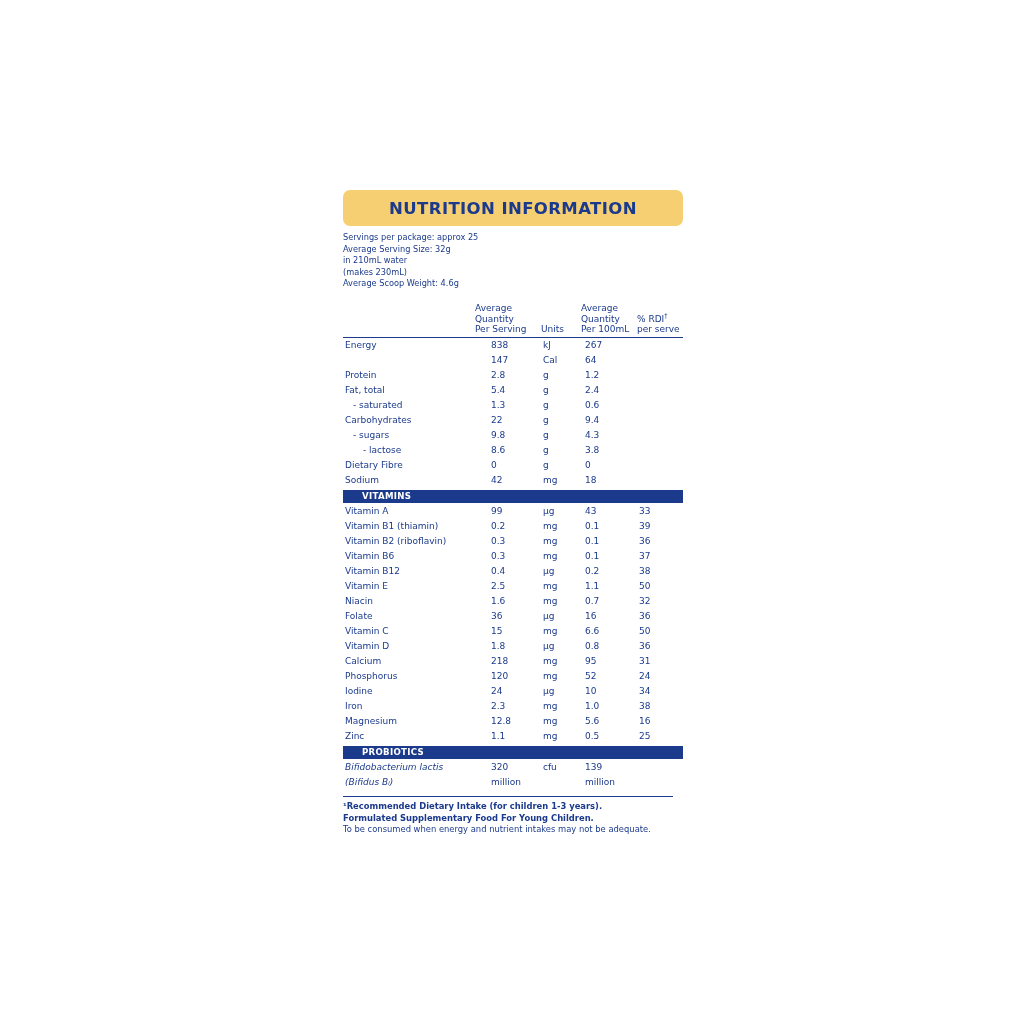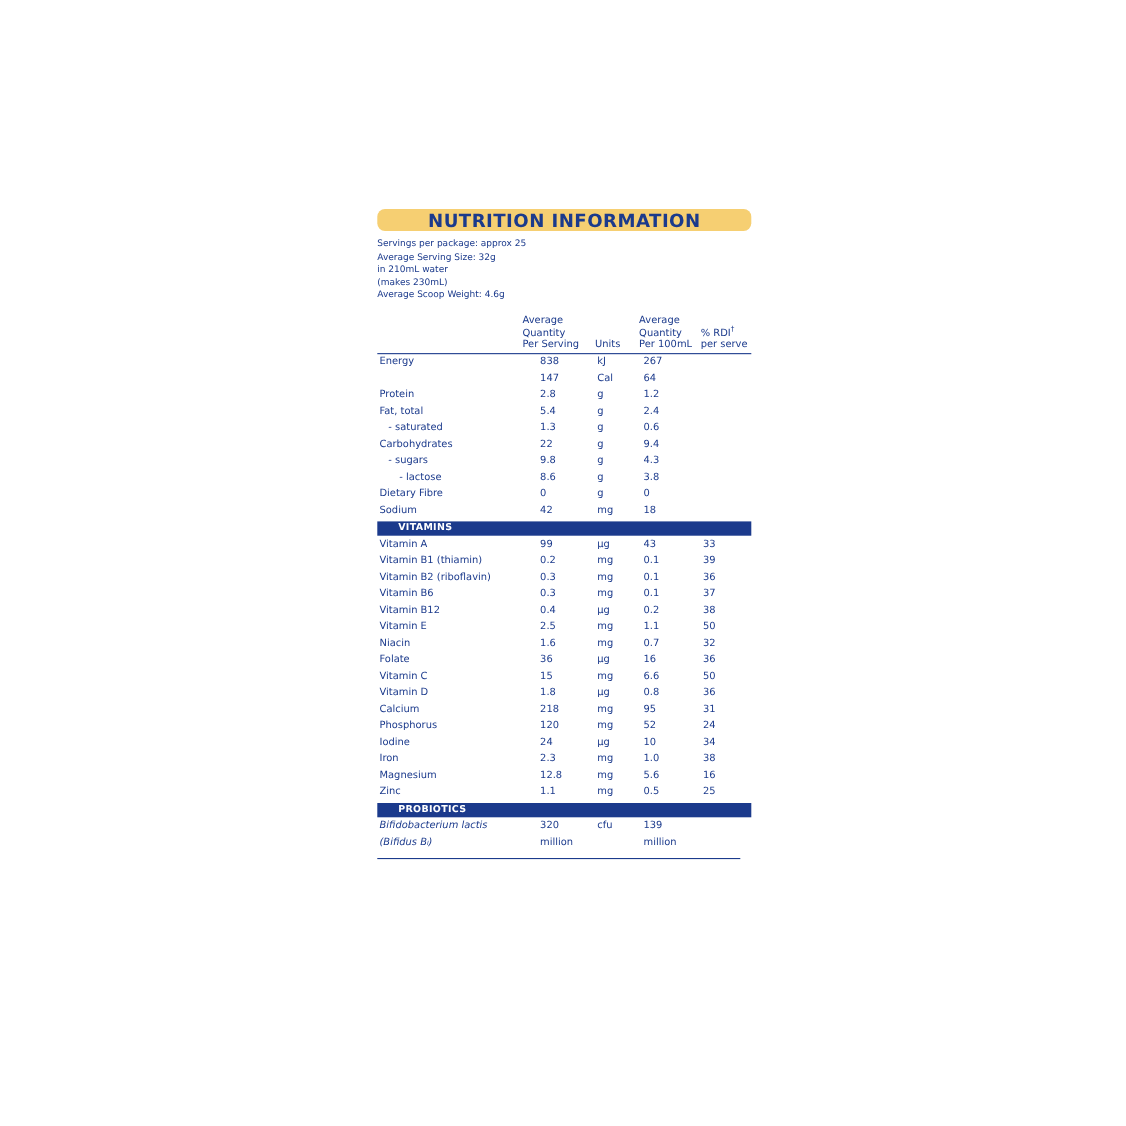--- a/index.html
+++ b/index.html
@@ -20,21 +20,21 @@
     position: absolute;
     left: 343px;
     top: 190px;
     width: 340px;
   }
 
   
   .title-bar {
     background: #f6cf72;
     border-radius: 7px;
-    height: 20px;
+    height: 36px;
     display: flex;
     align-items: center;
     justify-content: center;
   }
   .title-bar .title-text {
     font-size: 16.5px;
     font-weight: bold;
     letter-spacing: 0.4px;
     color: #1b3a8c;
   }
@@ -365,14 +365,19 @@
         <span class="c-name">(Bifidus Bₗ)</span>
         <span class="c-serve">million</span>
         <span class="c-unit"></span>
         <span class="c-100">million</span>
         <span class="c-rdi"></span>
       </div>
     </div>
 
   <div class="foot-rule"></div>
 
+  <div class="footer">
+    <div class="bold">¹Recommended Dietary Intake (for children 1-3 years).</div>
+    <div class="bold">Formulated Supplementary Food For Young Children.</div>
+    <div class="thin">To be consumed when energy and nutrient intakes may not be adequate.</div>
+  </div>
 
 </div>
 
 </body></html>

